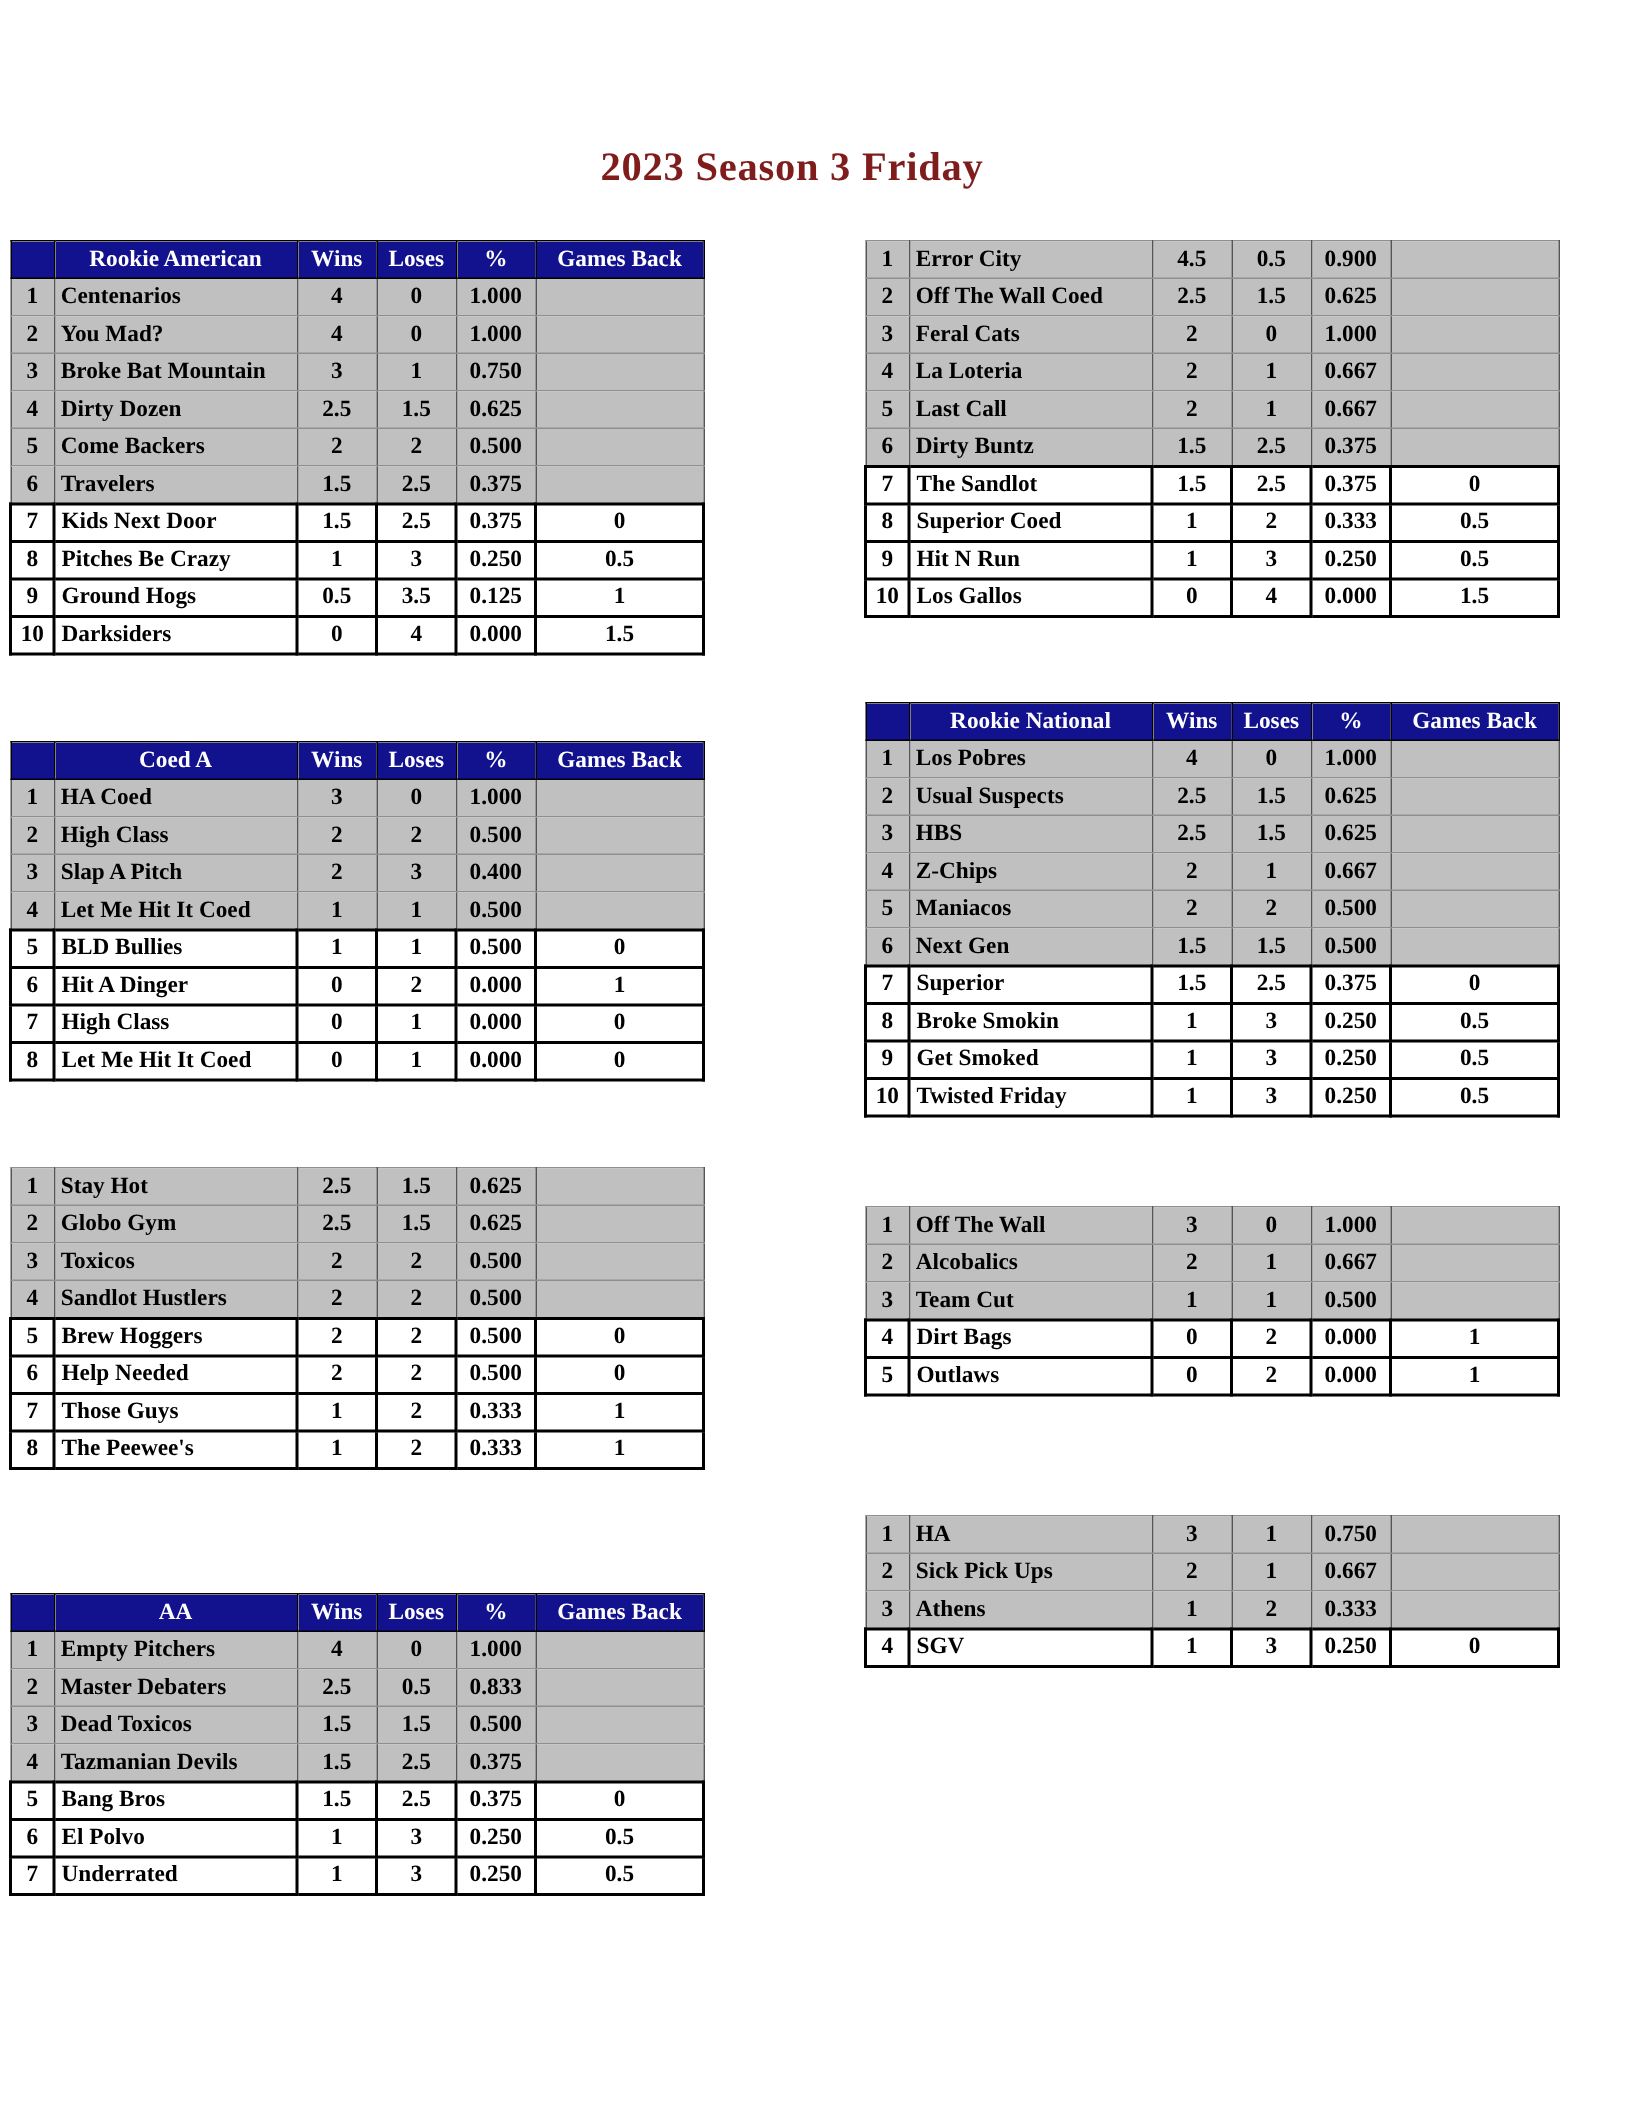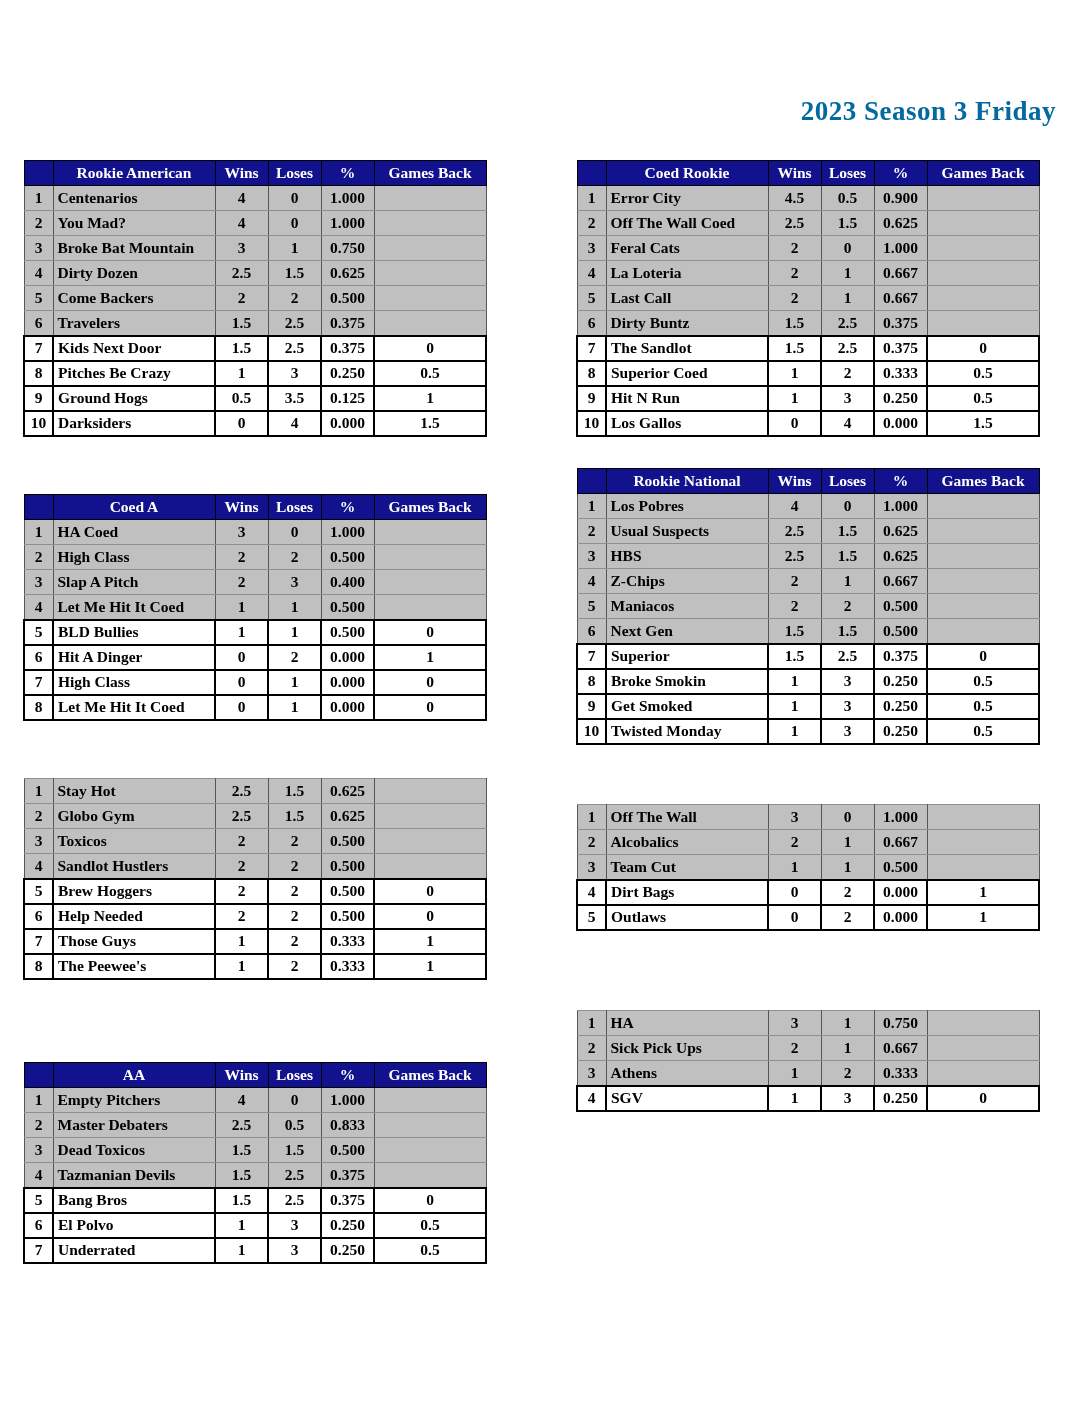--- a/index.html
+++ b/index.html
@@ -9,31 +9,31 @@
     height: 1408px;
     position: relative;
     font-family: "Liberation Serif", serif;
     overflow: hidden;
   }
   .title {
     position: absolute;
     top: 96px;
     left: 0;
     width: 1056px;
-    text-align: right;
+    text-align: center;
     font-size: 27px;
     font-weight: bold;
-    color: #0369a1;
+    color: #7f1d1d;
     letter-spacing: 0.5px;
   }
   .tbl {
     position: absolute;
     width: 462px;
   }
-  .tbl.left  { left: 23px; }
+  .tbl.left  { left: 6px; }
   .tbl.right { left: 576px; }
   table {
     border-collapse: collapse;
     width: 100%;
     table-layout: fixed;
   }
   th, td {
     height: 25px;
     padding: 0 4px;
     font-size: 15.5px;
@@ -382,28 +382,20 @@
           <td class="c-pct">0.250</td>
           <td class="c-gb">0.5</td>
         </tr>
       </tbody>
     </table>
   </div>
 
 <div class="tbl right" style="top:160px">
     <table>
       <tbody>
-        <tr class="hdr">
-          <th class="c-rank"></th>
-          <th class="c-team">Coed Rookie</th>
-          <th class="c-wins">Wins</th>
-          <th class="c-loses">Loses</th>
-          <th class="c-pct">%</th>
-          <th class="c-gb">Games Back</th>
-        </tr>
         <tr class="shaded">
           <td class="c-rank">1</td>
           <td class="c-team">Error City</td>
           <td class="c-wins">4.5</td>
           <td class="c-loses">0.5</td>
           <td class="c-pct">0.900</td>
           <td class="c-gb"></td>
         </tr>
         <tr class="shaded">
           <td class="c-rank">2</td>
@@ -558,21 +550,21 @@
         <tr class="plain">
           <td class="c-rank">9</td>
           <td class="c-team">Get Smoked</td>
           <td class="c-wins">1</td>
           <td class="c-loses">3</td>
           <td class="c-pct">0.250</td>
           <td class="c-gb">0.5</td>
         </tr>
         <tr class="plain">
           <td class="c-rank">10</td>
-          <td class="c-team">Twisted Monday</td>
+          <td class="c-team">Twisted Friday</td>
           <td class="c-wins">1</td>
           <td class="c-loses">3</td>
           <td class="c-pct">0.250</td>
           <td class="c-gb">0.5</td>
         </tr>
       </tbody>
     </table>
   </div>
 <div class="tbl right" style="top:804px">
     <table>

